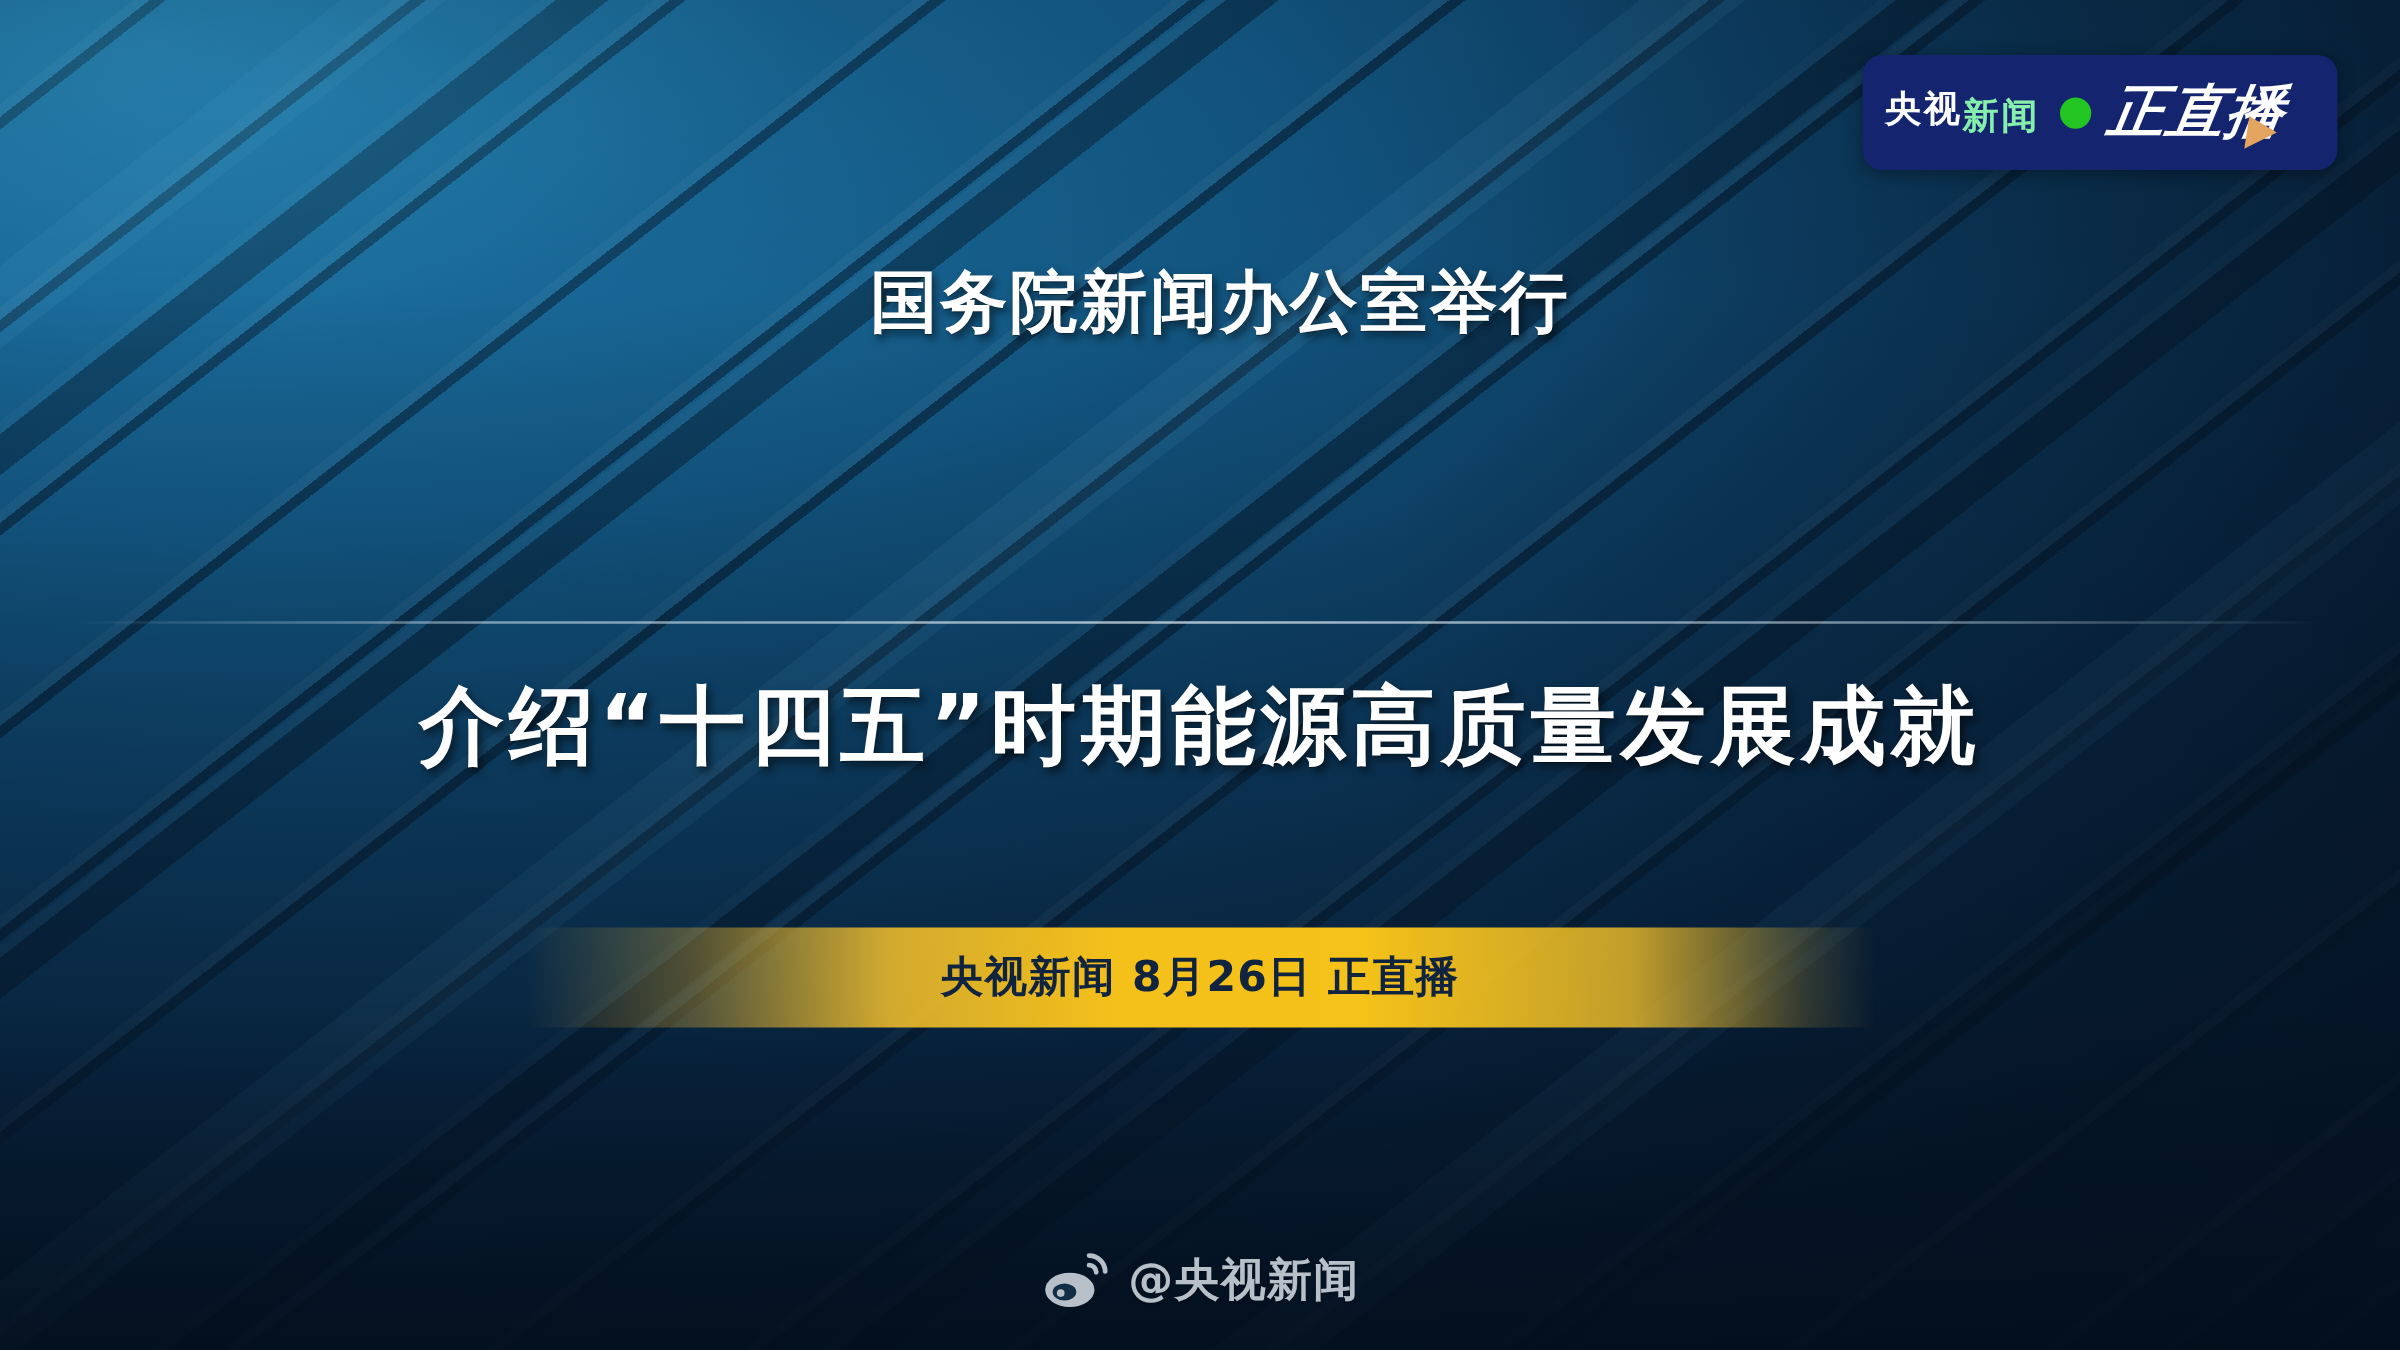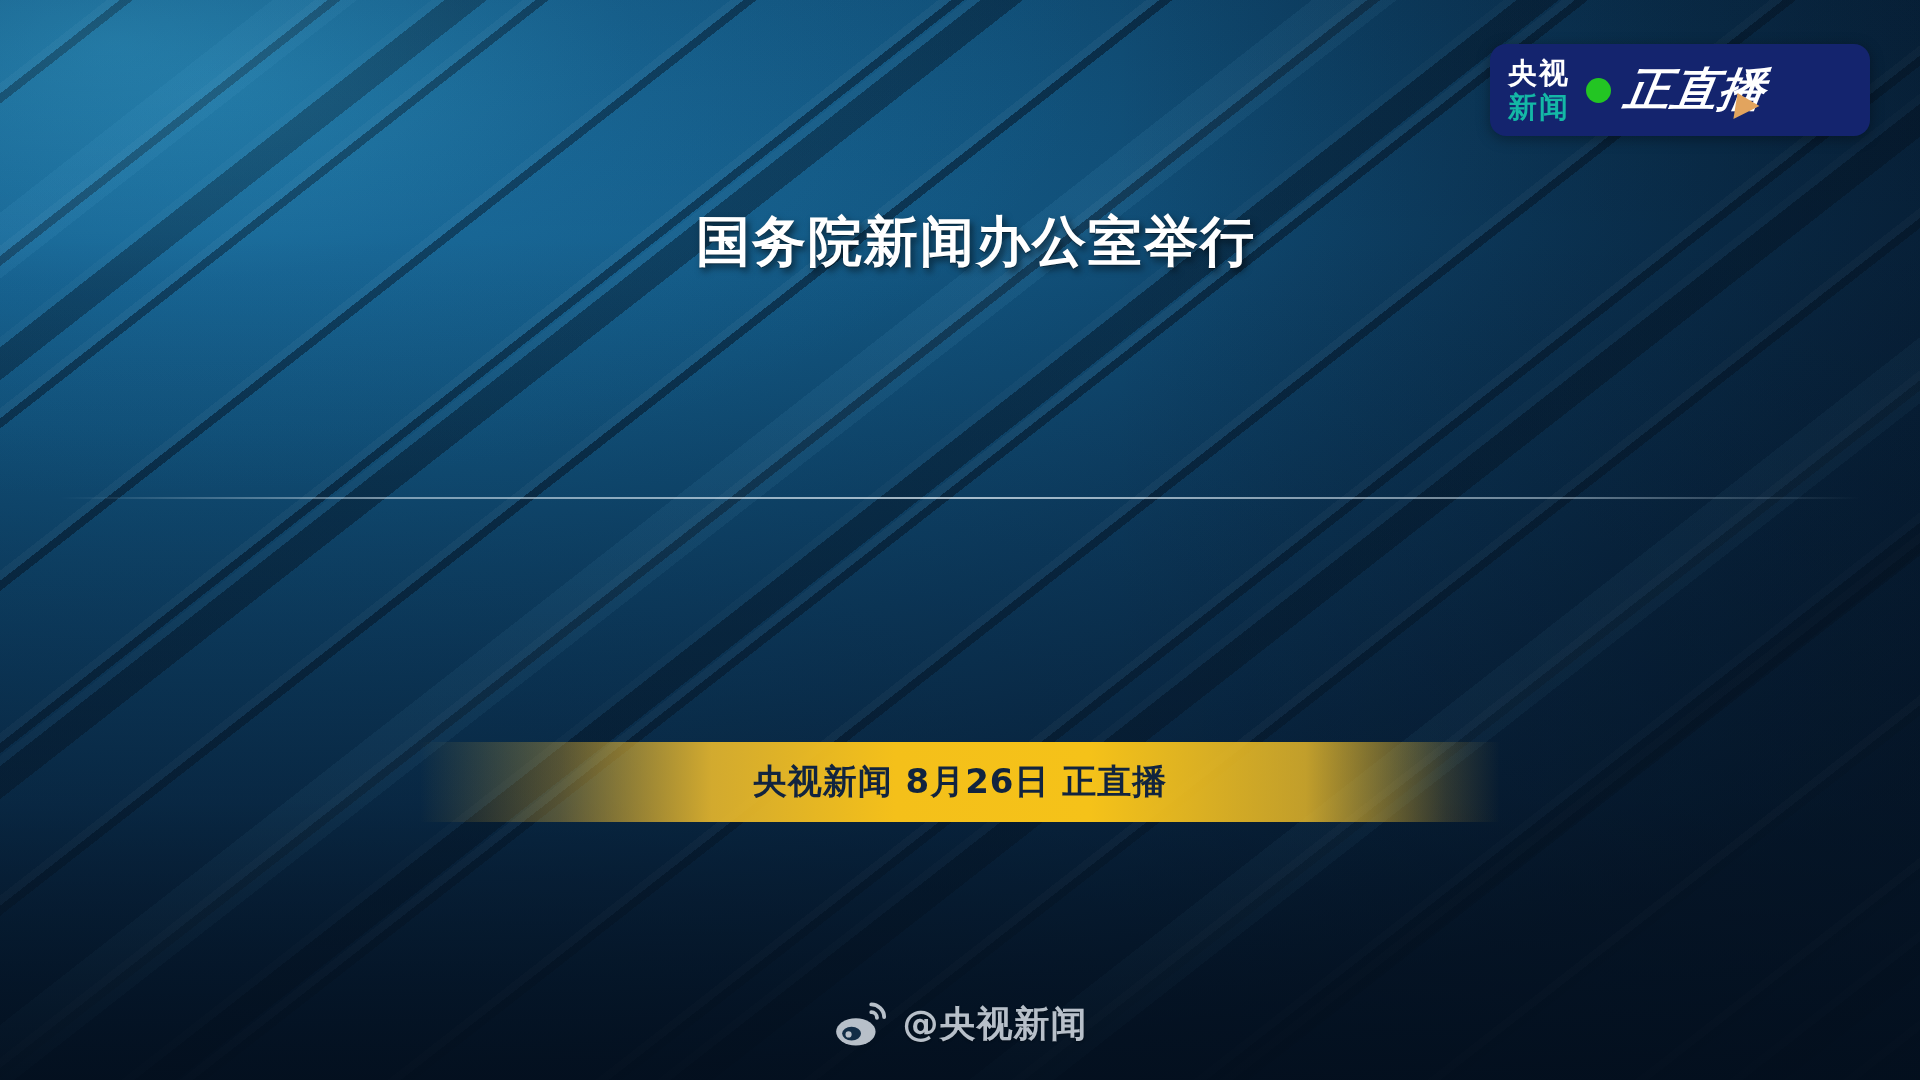--- a/index.html
+++ b/index.html
@@ -68,27 +68,27 @@
   
   .logo{
     position:absolute; top:44px; left:1490px;
     width:380px;height:92px;
     background:#14246e;
     border-radius:16px;
     display:flex;align-items:center;
     padding:0 16px 0 18px;
     box-shadow:0 3px 14px rgba(0,0,0,.35);
   }
-  .logo-cctv{display:flex;flex-direction:column;line-height:1;}
+  .logo-cctv{display:flex;flex-direction:row;line-height:1;}
   .logo-cctv span{
     font-size:29px;font-weight:700;letter-spacing:2px;
     font-family:"DejaVu Sans","Liberation Sans",sans-serif;
   }
   .logo-cctv .l1{color:#ffffff;}
-  .logo-cctv .l2{color:#14b8a6;margin-top:5px;}
+  .logo-cctv .l2{color:#86efac;margin-top:5px;}
   .logo-dot{
     width:25px;height:25px;border-radius:50%;
     background:#23c523;margin:0 14px 0 16px;flex:0 0 auto;
   }
   .logo-live{
     position:relative;
     color:#fff;font-size:46px;font-weight:800;
     font-style:italic;letter-spacing:1px;
     transform:skewX(-9deg);
     font-family:"DejaVu Sans","Liberation Sans",sans-serif;
@@ -183,20 +183,23 @@
       <span class="logo-play"></span>
     </div>
   </div>
 
   <div class="headline">
     <div class="hl-line hl-1">国务院新闻办公室举行</div>
   </div>
 
   <div class="divider"></div>
 
+  <div class="hl3-wrap">
+    <div class="hl-line hl-3">介绍“十四五”时期能源高质量发展成就</div>
+  </div>
 
   <div class="banner">
     <span class="banner-text">央视新闻 8月26日 正直播</span>
   </div>
 
   <div class="weibo">
     <svg class="weibo-icon" viewBox="0 0 64 56">
       <ellipse cx="26" cy="36" rx="23" ry="16" fill="#dfe6ee"></ellipse>
       <ellipse cx="21" cy="38" rx="11" ry="8" fill="#16334f"></ellipse>
       <circle cx="17.5" cy="39" r="3.6" fill="#dfe6ee"></circle>

